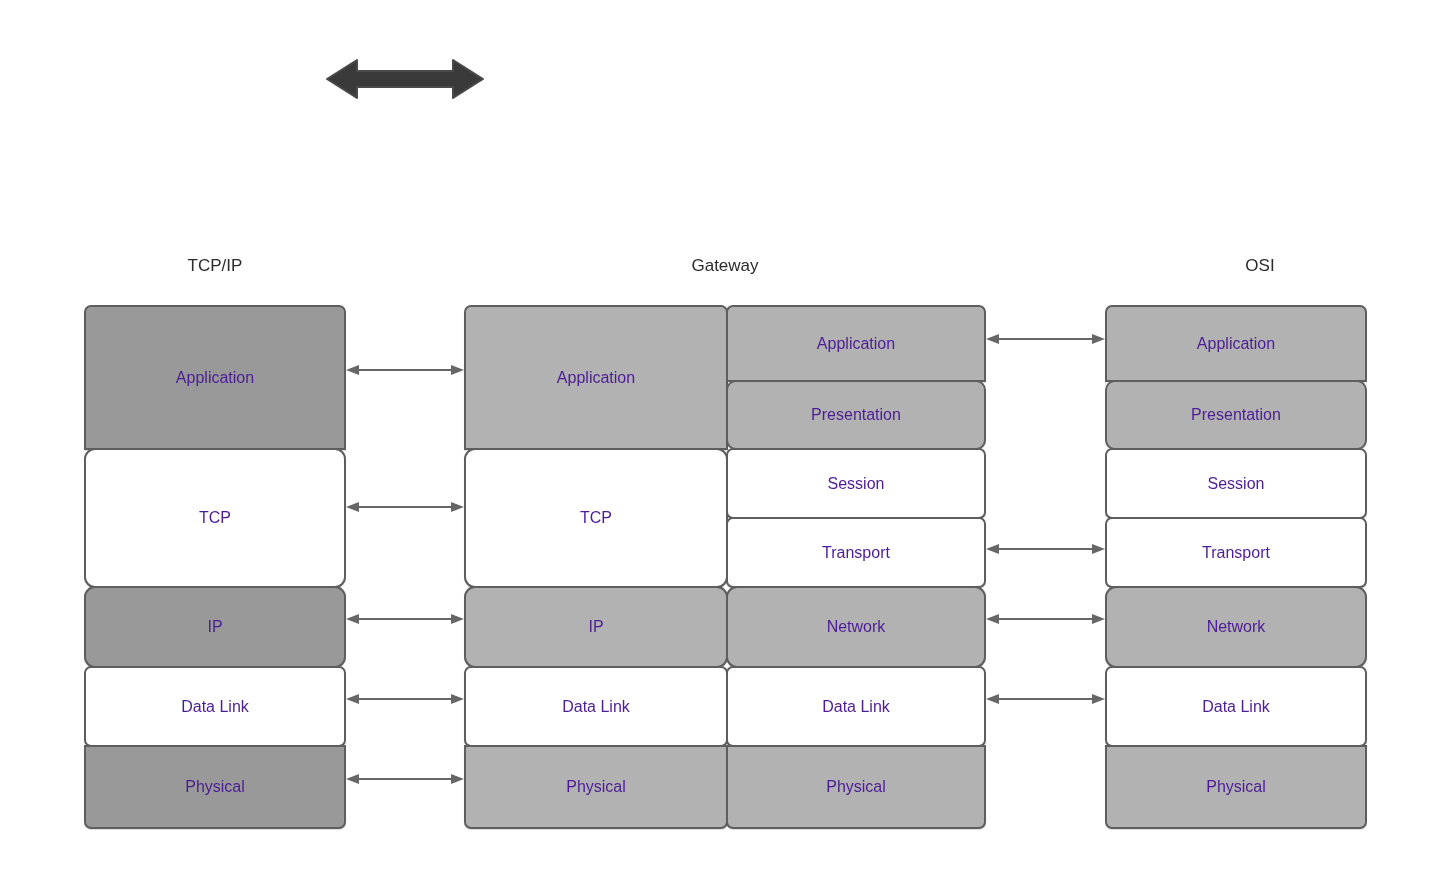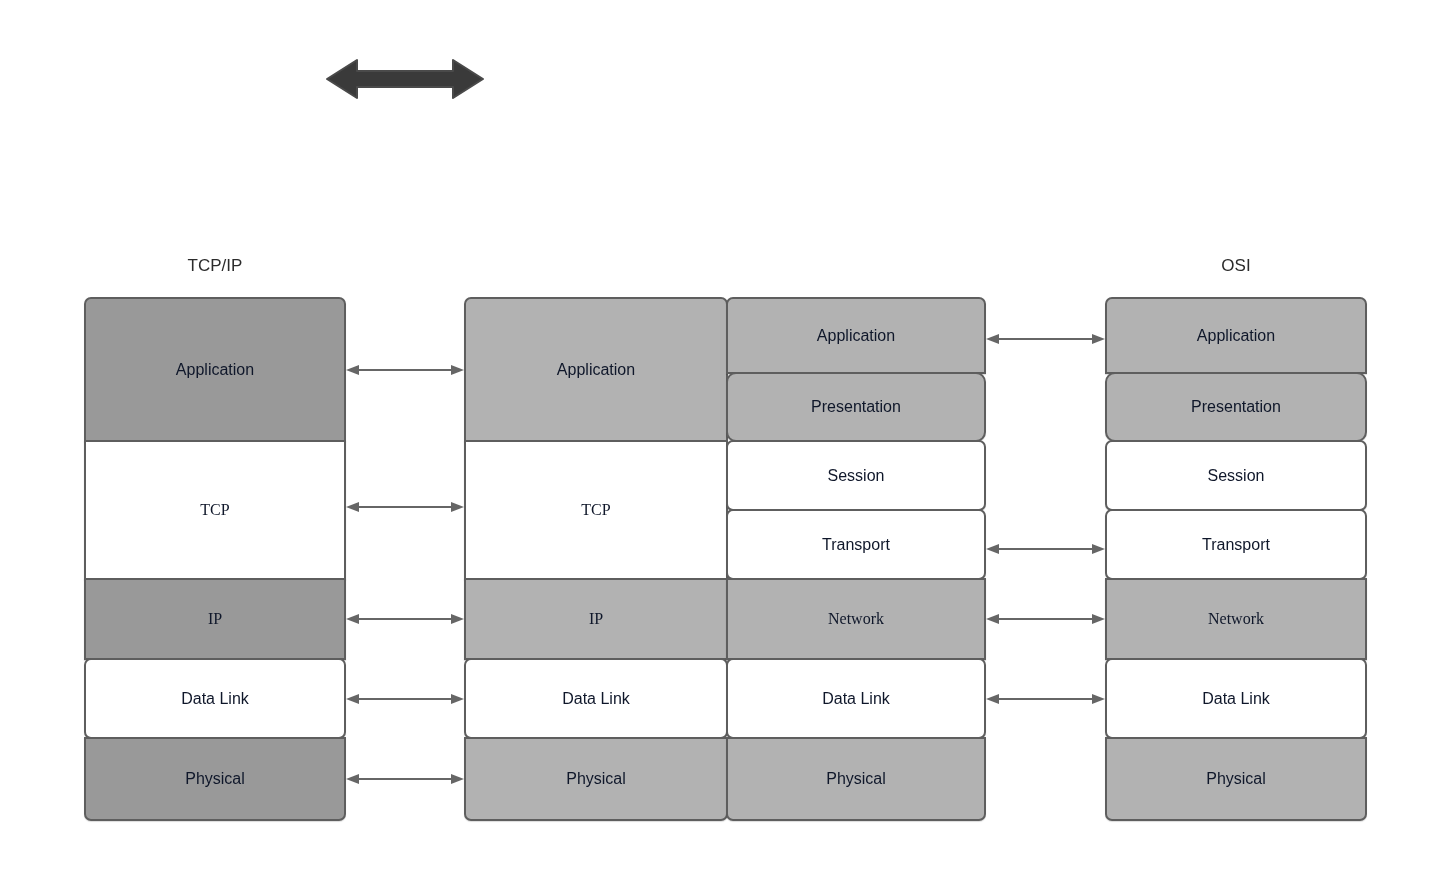--- a/index.html
+++ b/index.html
@@ -47,30 +47,31 @@
   .layer-box {
     position: absolute;
     box-sizing: border-box;
     border: 2px solid #5e5e5e;
     border-radius: 7px;
     display: flex;
     align-items: center;
     justify-content: center;
     font-size: 16px;
     line-height: 20px;
-    color: #0f172a;
+    color: #4c1d95;
     white-space: nowrap;
     box-shadow: 0 1px 1px rgba(0,0,0,0.14);
+    margin-top: 8px;
   }
   .fill-white  { background: #ffffff; }
   .fill-gray   { background: #b2b2b2; border-radius: 10px; }
   .fill-gray-d { background: #999999; }
 
   
-  .sq { border-radius: 0; font-family: Liberation Serif, serif; }
+  .sq { border-radius: 11px; }
   .r-top    { border-radius: 7px 7px 0 0; }
   .r-bottom { border-radius: 0 0 7px 7px; }
 
   
   .conn {
     position: absolute;
     height: 16px;
   }
   .conn svg { display: block; }
 </style>
@@ -80,22 +81,23 @@
 <div id="canvas">
 
   <div class="big-arrow">
     <svg width="160" height="48" viewBox="0 0 160 48" xmlns="http://www.w3.org/2000/svg">
       <path d="M 2 24 L 32 5 L 32 16 L 128 16 L 128 5 L 158 24 L 128 43 L 128 32 L 32 32 L 32 43 Z" fill="#3a3a3a" stroke="#4a4a4a" stroke-width="2" stroke-linejoin="round"></path>
     </svg>
   </div>
 
   <div class="col-title" style="left:84px; top:255px; width:262px;">TCP/IP</div>
 
-
-  <div class="col-title" style="left:1105px; top:255px; width:262px;">OSI</div>
+  <div class="col-title" style="left:464px; top:255px; width:522px;">Gateway</div>
+
+  <div class="col-title" style="left:1129px; top:255px; width:262px;">OSI</div>
 
   <div class="stack" style="left:84px; top:297px; width:262px; height:524px;">
 
     <div class="layer-box fill-gray-d r-top" style="left:0; top:0; width:262px; height:145px;">Application</div>
 
     <div class="layer-box fill-white sq" style="left:0; top:143px; width:262px; height:140px;">TCP</div>
 
     <div class="layer-box fill-gray-d sq" style="left:0; top:281px; width:262px; height:82px;">IP</div>
 
     <div class="layer-box fill-white" style="left:0; top:361px; width:262px; height:81px;">Data Link</div>

